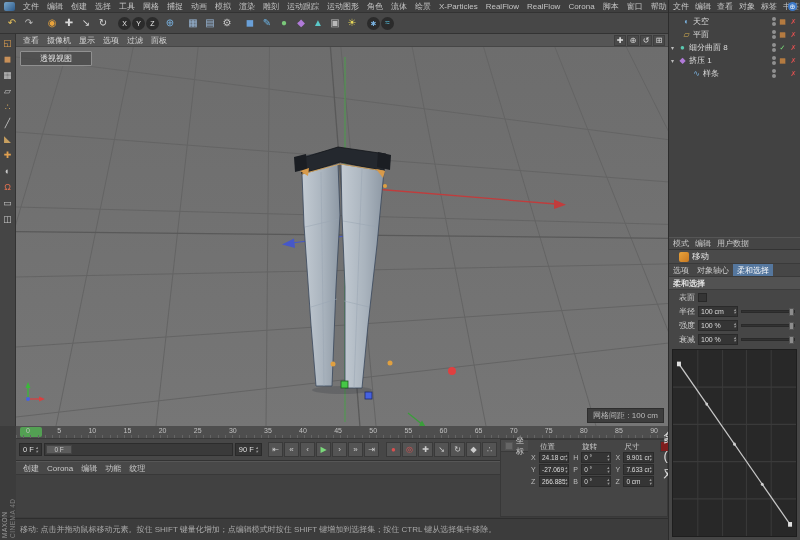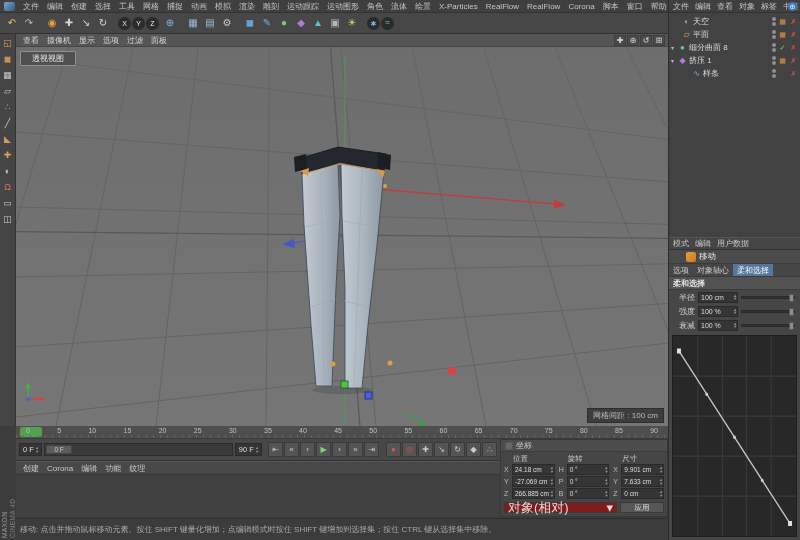--- a/index.html
+++ b/index.html
@@ -21,21 +21,21 @@
   .lticon{width:13px;height:12px;display:flex;align-items:center;justify-content:center;font-size:9px;line-height:1}
   
   #viewport{position:absolute;left:16px;top:34px;width:652px;height:392px;background:#717171;overflow:hidden}
   .vp-menubar{position:relative;z-index:3;height:13px;background:#555;border-bottom:1px solid #464646;
     display:flex;align-items:center;font-size:8px;color:#d6d6d6;padding:0 3px}
   .vp-spacer{flex:1}
   .vp-cicon{width:12px;height:11px;margin-left:1px;background:#4a4a4a;border:1px solid #3e3e3e;color:#ddd;
     font-size:8px;display:flex;align-items:center;justify-content:center;flex:none}
   #scene{position:absolute;left:0;top:13px;z-index:1}
   .vp-label{position:absolute;left:4px;top:17px;z-index:2;font-size:8px;color:#e0e0e0;background:rgba(72,72,72,.8);
-    border:1px solid #909090;padding:1px 11px;border-radius:1px}
+    border:1px solid #909090;padding:1px 19px;border-radius:1px}
   .grid-chip{position:absolute;right:4px;bottom:3px;z-index:2;font-size:8px;color:#bbb;background:#3d3d3d;
     border:1px solid #2e2e2e;padding:1px 5px}
   
   #timeline{position:absolute;left:16px;top:426px;width:652px;height:13px;background:#4e4e4e;border-bottom:1px solid #3a3a3a}
   .ruler{position:relative;height:100%;display:flex;justify-content:space-between;align-items:flex-start;
     padding:1px 10px 0;font-size:7px;color:#c0c0c0;
     background-image:repeating-linear-gradient(to right,#646464 0 1px,transparent 1px 7.2px);
     background-size:100% 3px;background-position:0 100%;background-repeat:no-repeat}
   .fnum{position:relative;z-index:1}
   .frame-marker{position:absolute;left:4px;top:1px;width:22px;height:10px;background:#53a053;border-radius:2px;z-index:0}
@@ -48,21 +48,21 @@
   .tslider .knob{position:absolute;left:1px;top:1px;width:26px;height:9px;background:#5c5c5c;border:1px solid #444;
     font-size:6.5px;color:#ccc;display:flex;align-items:center;justify-content:center}
   .tbtn{width:15px;height:15px;background:#545454;border:1px solid #3a3a3a;color:#ccc;font-size:8px;
     display:flex;align-items:center;justify-content:center;flex:none}
   .stepper{display:flex;flex-direction:column;line-height:3.2px;font-size:4.5px;color:#999;flex:none}
   
   #materials{position:absolute;left:16px;top:461px;width:484px;height:56px;background:#414141;border-top:1px solid #565656}
   .mat-menubar{height:13px;display:flex;align-items:center;font-size:8px;background:#484848;border-bottom:1px solid #383838;padding-left:3px}
   
   #coords{position:absolute;left:500px;top:439px;width:168px;height:78px;background:#454545;border:1px solid #383838;
-    display:flex;flex-direction:column}
+    display:flex;flex-direction:row}
   .coord-header{height:12px;background:#4c4c4c;border-bottom:1px solid #3a3a3a;display:flex;align-items:center;gap:3px;
     font-size:8px;padding:0 4px}
   .hicon{width:8px;height:8px;background:#666;border:1px solid #555;flex:none}
   .coord-body{flex:1;display:flex;gap:4px;padding:2px 3px}
   .cgroup{flex:1;display:flex;flex-direction:column;gap:1px;min-width:0}
   .cg-label{font-size:7.5px;color:#ccc;height:9px;padding-left:9px}
   .cfield-row{display:flex;align-items:center;gap:2px}
   .axis{width:6px;font-size:7px;color:#bbb;flex:none}
   .cfield{flex:1;height:11px;background:#353535;border:1px solid #2a2a2a;display:flex;align-items:center;
     font-size:6.5px;color:#ddd;padding:0 1px 0 2px;min-width:0}
@@ -84,21 +84,21 @@
   .om-caret{width:7px;font-size:6px;color:#bbb;text-align:center;flex:none}
   .om-icon{width:9px;text-align:center;font-size:8px;flex:none}
   .om-label{flex:1;color:#ddd;white-space:nowrap;overflow:hidden}
   .om-dots{display:flex;flex-direction:column;gap:1px;flex:none}
   .om-dots i{width:4px;height:4px;border-radius:50%;background:#909090}
   .om-tag{width:9px;text-align:center;font-size:7px;flex:none}
   .am-menubar{height:13px;background:#454545;border-top:1px solid #555;border-bottom:1px solid #333;
     display:flex;align-items:center;font-size:8px;padding:0 1px}
   .am-menubar .mi{padding:0 3px}
   .am-title{height:14px;background:#4a4a4a;border-bottom:1px solid #3a3a3a;display:flex;align-items:center;gap:3px;
-    font-size:8.5px;color:#eaeaea;padding:0 17px}
+    font-size:8.5px;color:#eaeaea;padding:0 10px}
   .tool-chip{width:10px;height:10px;border-radius:2px;background:linear-gradient(135deg,#e8a33c,#c87820);flex:none}
   .am-tabs{height:13px;background:#464646;border-bottom:1px solid #3a3a3a;display:flex;font-size:8px}
   .am-tab{padding:0 4px;display:flex;align-items:center;color:#ccc;white-space:nowrap}
   .am-section{height:13px;background:#525252;border-bottom:1px solid #3c3c3c;display:flex;align-items:center;
     font-size:8px;font-weight:bold;color:#e2e2e2;padding:0 4px}
   .am-row{height:14px;display:flex;align-items:center;gap:3px;font-size:8px;padding:0 2px}
   .am-label{width:24px;text-align:right;color:#ccc;flex:none}
   .am-check{width:9px;height:9px;background:#353535;border:1px solid #282828;color:#e0e0e0;font-size:7px;line-height:1;
     display:flex;align-items:center;justify-content:center;flex:none}
   .am-field{width:40px;height:11px;background:#353535;border:1px solid #2a2a2a;display:flex;align-items:center;
@@ -580,20 +580,24 @@
       <span class="tool-chip"></span>
       <span>移动</span>
     </div>
     <div class="am-tabs">
 
     <span class="am-tab">选项</span>
         <span class="am-tab">对象轴心</span>
         <span class="am-tab" style="background: rgb(85, 119, 158); color: rgb(255, 255, 255);">柔和选择</span>
       </div>
     <div class="am-section">柔和选择</div>
+    <div class="am-row">
+      <span class="am-label">表面</span>
+      <span class="am-check"></span>
+    </div>
     <div>
 
         <div class="am-row">
           <span class="am-label">半径</span>
           <span class="am-field">
             <span class="cval">100 cm</span>
             <span class="stepper">
               <i>▴</i>
               <i>▾</i>
             </span>

